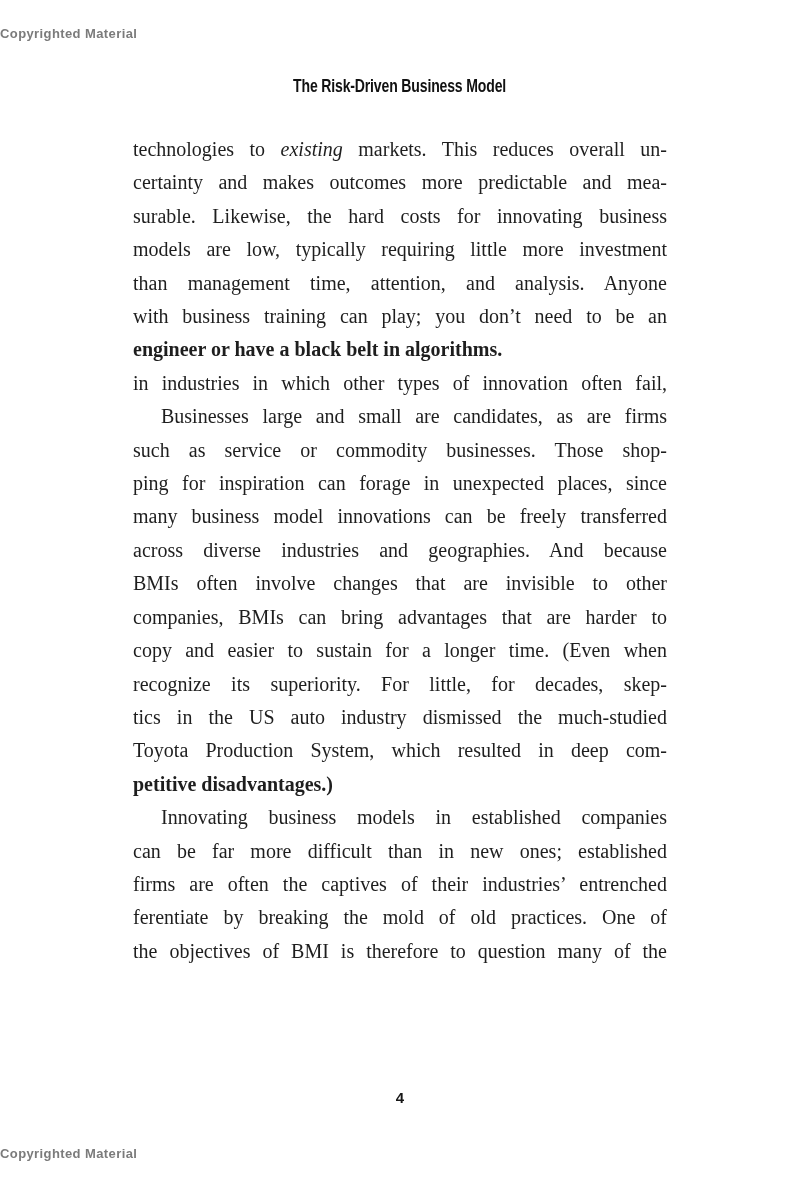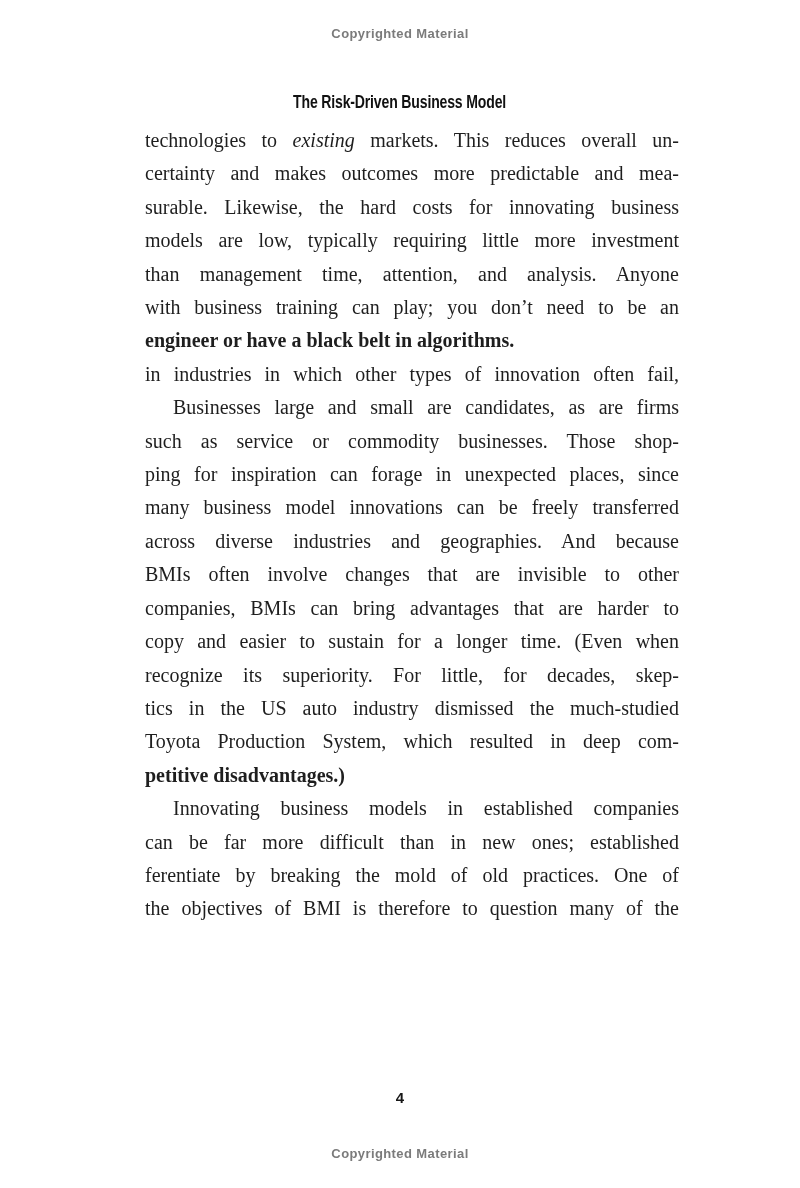--- a/index.html
+++ b/index.html
@@ -7,32 +7,32 @@
     position: relative;
     width: 800px;
     height: 1188px;
     background: #ffffff;
     overflow: hidden;
     font-family: "Liberation Serif", serif;
   }
   .wm {
     position: absolute;
     left: 0; right: 0;
-    text-align: center;
+    text-align: left;
     font-family: "Liberation Sans", sans-serif;
     font-weight: bold;
     font-size: 13px;
     letter-spacing: 0.4px;
     color: #7b7b7b;
   }
   .wm-top { top: 26px; }
   .wm-bottom { top: 1146px; }
   .running-head {
     position: absolute;
-    top: 92px;
+    top: 76px;
     left: 0; right: 0;
     text-align: center;
   }
   .running-head .rh {
     display: inline-block;
     font-family: "Liberation Sans", sans-serif;
     font-weight: bold;
     font-size: 18px;
     letter-spacing: -0.2px;
     color: #111111;
@@ -46,25 +46,24 @@
     left: 0; right: 0;
     text-align: center;
     font-family: "Liberation Sans", sans-serif;
     font-weight: bold;
     font-size: 15px;
     color: #171717;
   }
   .body-col {
     position: absolute;
     left: 133px;
-    top: 124px;
+    top: 133px;
     width: 534px;
     font-size: 20px;
     color: #1e1e1e;
-    margin-left: 12px;
   }
   .line {
     line-height: 33.4px;
     text-align: justify;
     text-align-last: justify;
     hyphens: none;
   }
   .line.last { text-align-last: left; font-weight: bold; }
   .line.first-indent { padding-left: 28px; }
   .it { font-style: italic; }
@@ -100,20 +99,21 @@
         <div class="line"><span>companies, BMIs can bring advantages that are harder to</span></div>
         <div class="line"><span>copy and easier to sustain for a longer time. (Even when</span></div>
         <div class="line"><span>recognize its superiority. For little, for decades, skep-</span></div>
         <div class="line"><span>tics in the US auto industry dismissed the much-studied</span></div>
         <div class="line"><span>Toyota Production System, which resulted in deep com-</span></div>
         <div class="line last"><span>petitive disadvantages.)</span></div>
       </div>
       <div>
         <div class="line first-indent"><span>Innovating business models in established companies</span></div>
         <div class="line"><span>can be far more difficult than in new ones; established</span></div>
+        <div class="line"><span>firms are often the captives of their industries’ entrenched</span></div>
         <div class="line"><span>ferentiate by breaking the mold of old practices. One of</span></div>
         <div class="line"><span>the objectives of BMI is therefore to question many of the</span></div>
       </div>
     </div>
 
   <div class="page-num">4</div>
 
   <div class="wm wm-bottom">Copyrighted Material</div>
 </div>
 

